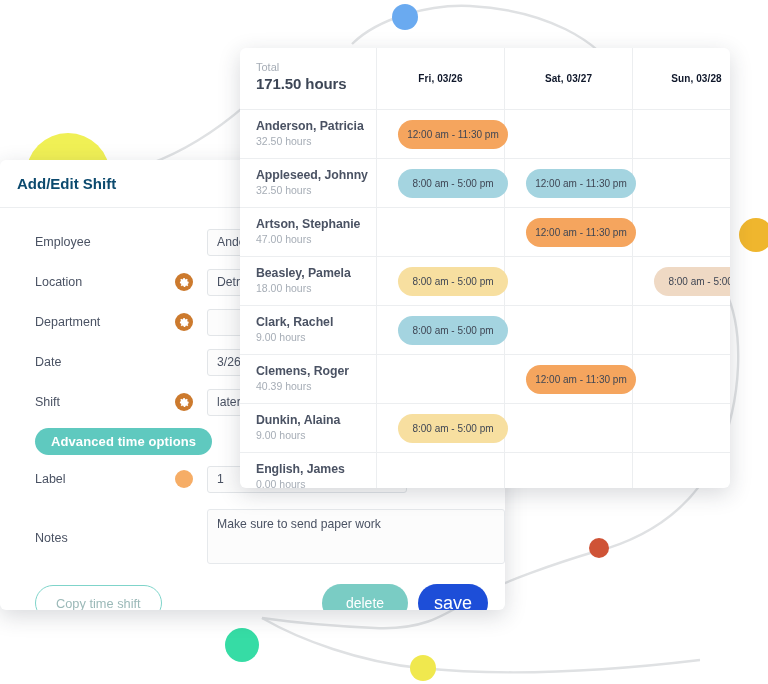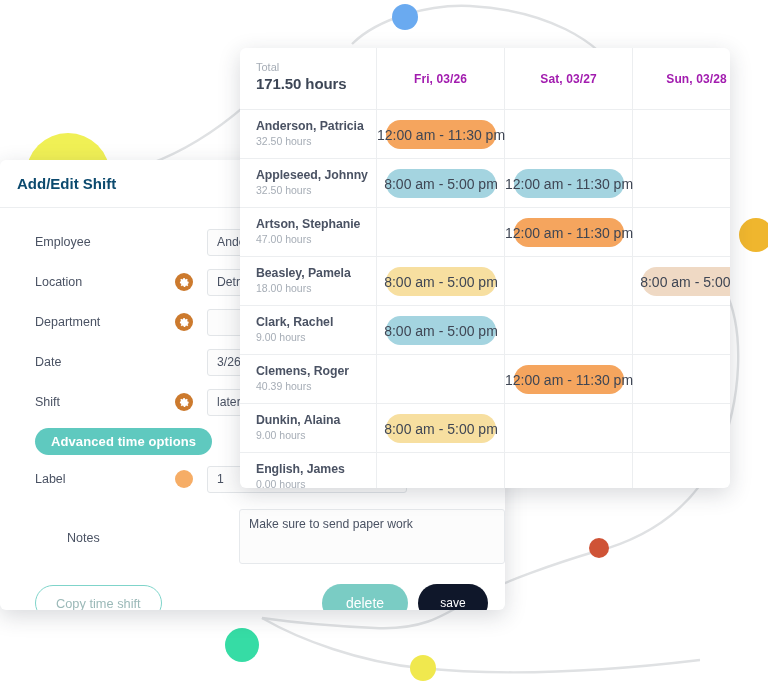--- a/index.html
+++ b/index.html
@@ -19,32 +19,32 @@
   
   #schedule{
     position:absolute;left:240px;top:48px;width:490px;height:440px;
     background:#ffffff;border-radius:6px;
     box-shadow:0 6px 22px rgba(40,45,60,.18);
     overflow:hidden;
   }
   .sched-grid{display:grid;grid-template-columns:137px 128px 128px 128px;width:521px;}
   .cell{border-right:1px solid #eceef0;border-bottom:1px solid #eceef0;box-sizing:border-box;}
   .hcell{height:62px;display:flex;align-items:center;justify-content:center;}
-  .hcell .daylabel{font-size:12px;font-weight:bold;color:#a21caf;letter-spacing:.1px;}
+  .hcell .daylabel{font-size:10px;font-weight:bold;color:#0f172a;letter-spacing:.1px;}
   .totalcell{height:62px;padding:12px 0 0 16px;}
   .total-lbl{font-size:11px;color:#a6adb6;line-height:14px;}
   .total-val{font-size:15px;font-weight:bold;color:#3d4656;line-height:20px;letter-spacing:-.1px;}
   .rowcell{height:49px;padding:8px 0 0 16px;}
   .emp-name{font-size:12.3px;font-weight:bold;color:#4a5263;line-height:16px;letter-spacing:-.05px;}
   .emp-hours{font-size:10.5px;color:#a6adb6;line-height:14px;}
   .shiftcell{height:49px;position:relative;}
   .pill{
-    position:absolute;left:9px;top:10px;height:29px;width:110px;
+    position:absolute;left:21px;top:10px;height:29px;width:110px;
     border-radius:15px;display:flex;align-items:center;justify-content:center;
-    font-size:14px;color:#3f4654;white-space:nowrap;
+    font-size:10px;color:#3f4654;white-space:nowrap;
   }
 
   
   #shiftform{
     position:absolute;left:0px;top:160px;width:505px;height:450px;
     background:#ffffff;border-radius:6px;
     box-shadow:0 6px 22px rgba(40,45,60,.18);
     overflow:hidden;
   }
   .form-head{height:48px;border-bottom:1px solid #eceef0;display:flex;align-items:center;padding-left:17px;box-sizing:border-box;}
@@ -85,23 +85,23 @@
     display:inline-flex;align-items:center;padding:0 20px;
     font-size:12.8px;color:#9bb9b8;
   }
   .spacer{flex:1;}
   .del-btn{
     height:38px;border-radius:20px;background:#7ACCC4;color:#fff;
     display:inline-flex;align-items:center;justify-content:center;
     font-size:14px;width:86px;margin-right:10px;
   }
   .save-btn{
-    height:38px;border-radius:20px;background:#0f172a;color:#fff;
+    height:38px;border-radius:20px;background:#1d4ed8;color:#fff;
     display:inline-flex;align-items:center;justify-content:center;
-    font-size:12px;width:70px;
+    font-size:18px;width:70px;
   }
 </style>
 </head>
 <body>
 
 <div id="stage">
 
   <svg class="deco-svg" viewBox="0 0 768 684">
     <path d="M 60 180 C 150 180, 215 135, 260 92" fill="none" stroke="#DFE1E3" stroke-width="2.4"></path>
     <path d="M 352 44 C 378 18, 430 4, 470 6 C 545 10, 600 40, 620 78" fill="none" stroke="#DFE1E3" stroke-width="2.4"></path>
@@ -170,21 +170,21 @@
 
       <div class="adv-btn">Advanced time options</div>
 
       <div class="frow">
         <div class="flabel">Label</div>
         <div class="labeldot"></div>
         <div class="finput">1</div>
       </div>
 
       <div class="notesrow">
-        <div class="flabel" style="padding-top:22px;margin-left:32px;">Notes</div>
+        <div class="flabel" style="padding-top:22px;">Notes</div>
         <div class="gear-spacer"></div>
         <div class="notesarea">Make sure to send paper work</div>
         <svg class="resize-grip" style="left:482px;top:47px;" viewBox="0 0 10 10">
           <path d="M9 1 L1 9 M9 4 L4 9 M9 7 L7 9" stroke="#b9bec4" stroke-width="0.9" fill="none"></path>
         </svg>
       </div>
 
       <div class="footerrow">
         <div class="copy-btn">Copy time shift</div>
         <div class="spacer"></div>

